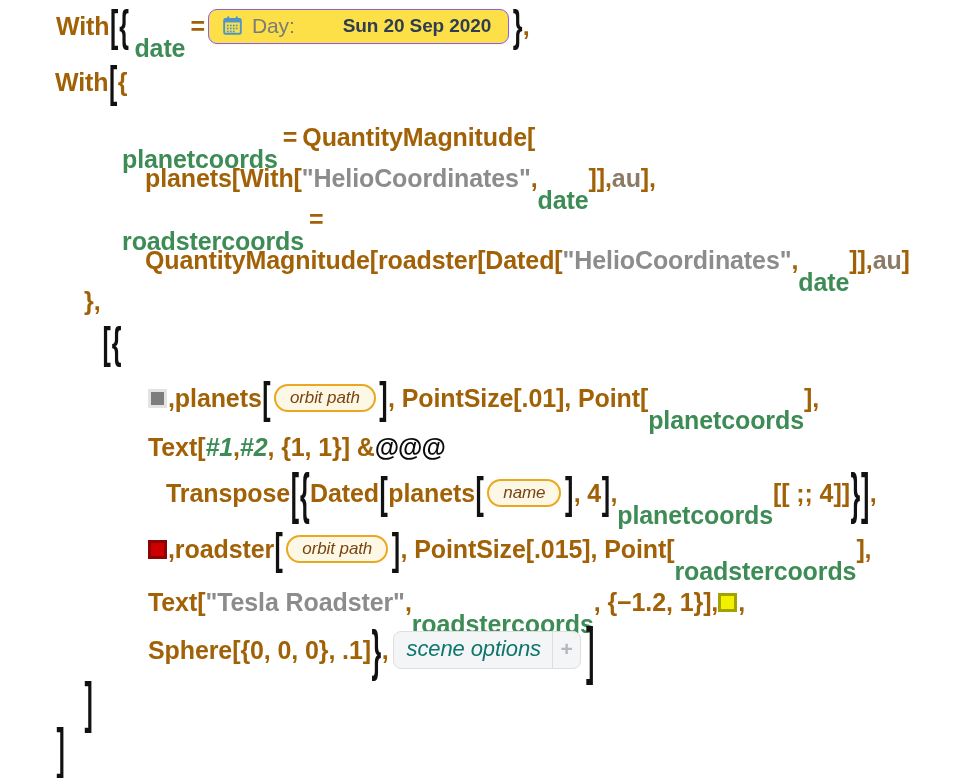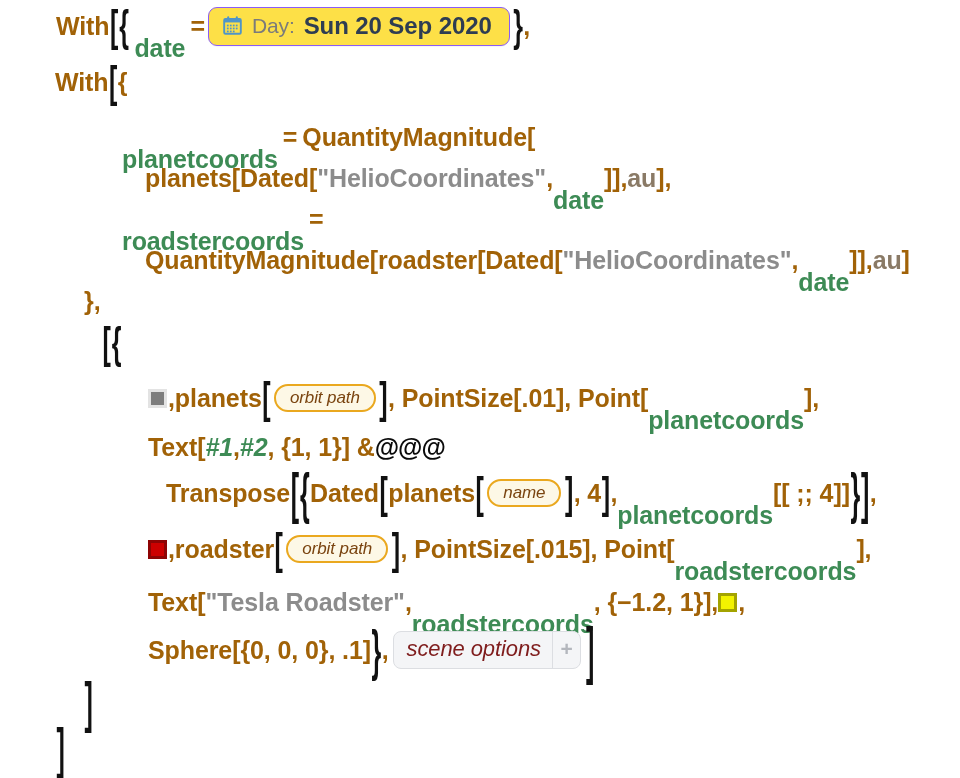--- a/index.html
+++ b/index.html
@@ -102,22 +102,23 @@
   }
   .dp-label {
     font-family: "Liberation Sans", sans-serif;
     font-weight: normal;
     font-size: 21px;
     color: #7b7b7b;
   }
   .dp-value {
     font-family: "Liberation Sans", sans-serif;
     font-weight: bold;
-    font-size: 24px;
+    font-size: 19px;
     color: #2e3d52;
+    margin-left: 39px;
   }
 
   
   .entity {
     display: inline-flex;
     align-items: center;
     justify-content: center;
     background: #fdf8e6;
     border: 2px solid #eaa81f;
     border-radius: 16px;
@@ -141,21 +142,21 @@
     border-radius: 8px;
     margin: 0 4px;
     vertical-align: middle;
     overflow: hidden;
   }
   .opts-label {
     font-family: "Liberation Sans", sans-serif;
     font-style: italic;
     font-weight: normal;
     font-size: 22px;
-    color: #7f1d1d;
+    color: #0f766e;
     padding: 3px 11px 4px 13px;
     line-height: 1.3;
   }
   .opts-plus {
     display: flex;
     align-items: center;
     justify-content: center;
     width: 27px;
     border-left: 1px solid #dcdee2;
     color: #b4b7bd;
@@ -231,21 +232,21 @@
   <div class="line ind3" style="top:118px;height:38px;">
     <span class="local">planetcoords</span>
       <span class="sp"></span>
       <span class="tok">=</span>
       <span class="sp"></span>
       <span class="tok">QuantityMagnitude</span>
       <span class="tok">[</span>
   </div>
 
   <div class="line ind5" style="top:159px;height:38px;">
-    <span class="tok">planets[Dated[</span>
+    <span class="tok">planets[With[</span>
       <span class="str">"HelioCoordinates"</span>
       <span class="tok">, </span>
       <span class="local">date</span>
       <span class="tok">]], </span>
       <span class="unit">au</span>
       <span class="tok">],</span>
   </div>
 
   <div class="line ind3" style="top:200px;height:38px;">
     <span class="local">roadstercoords</span>

